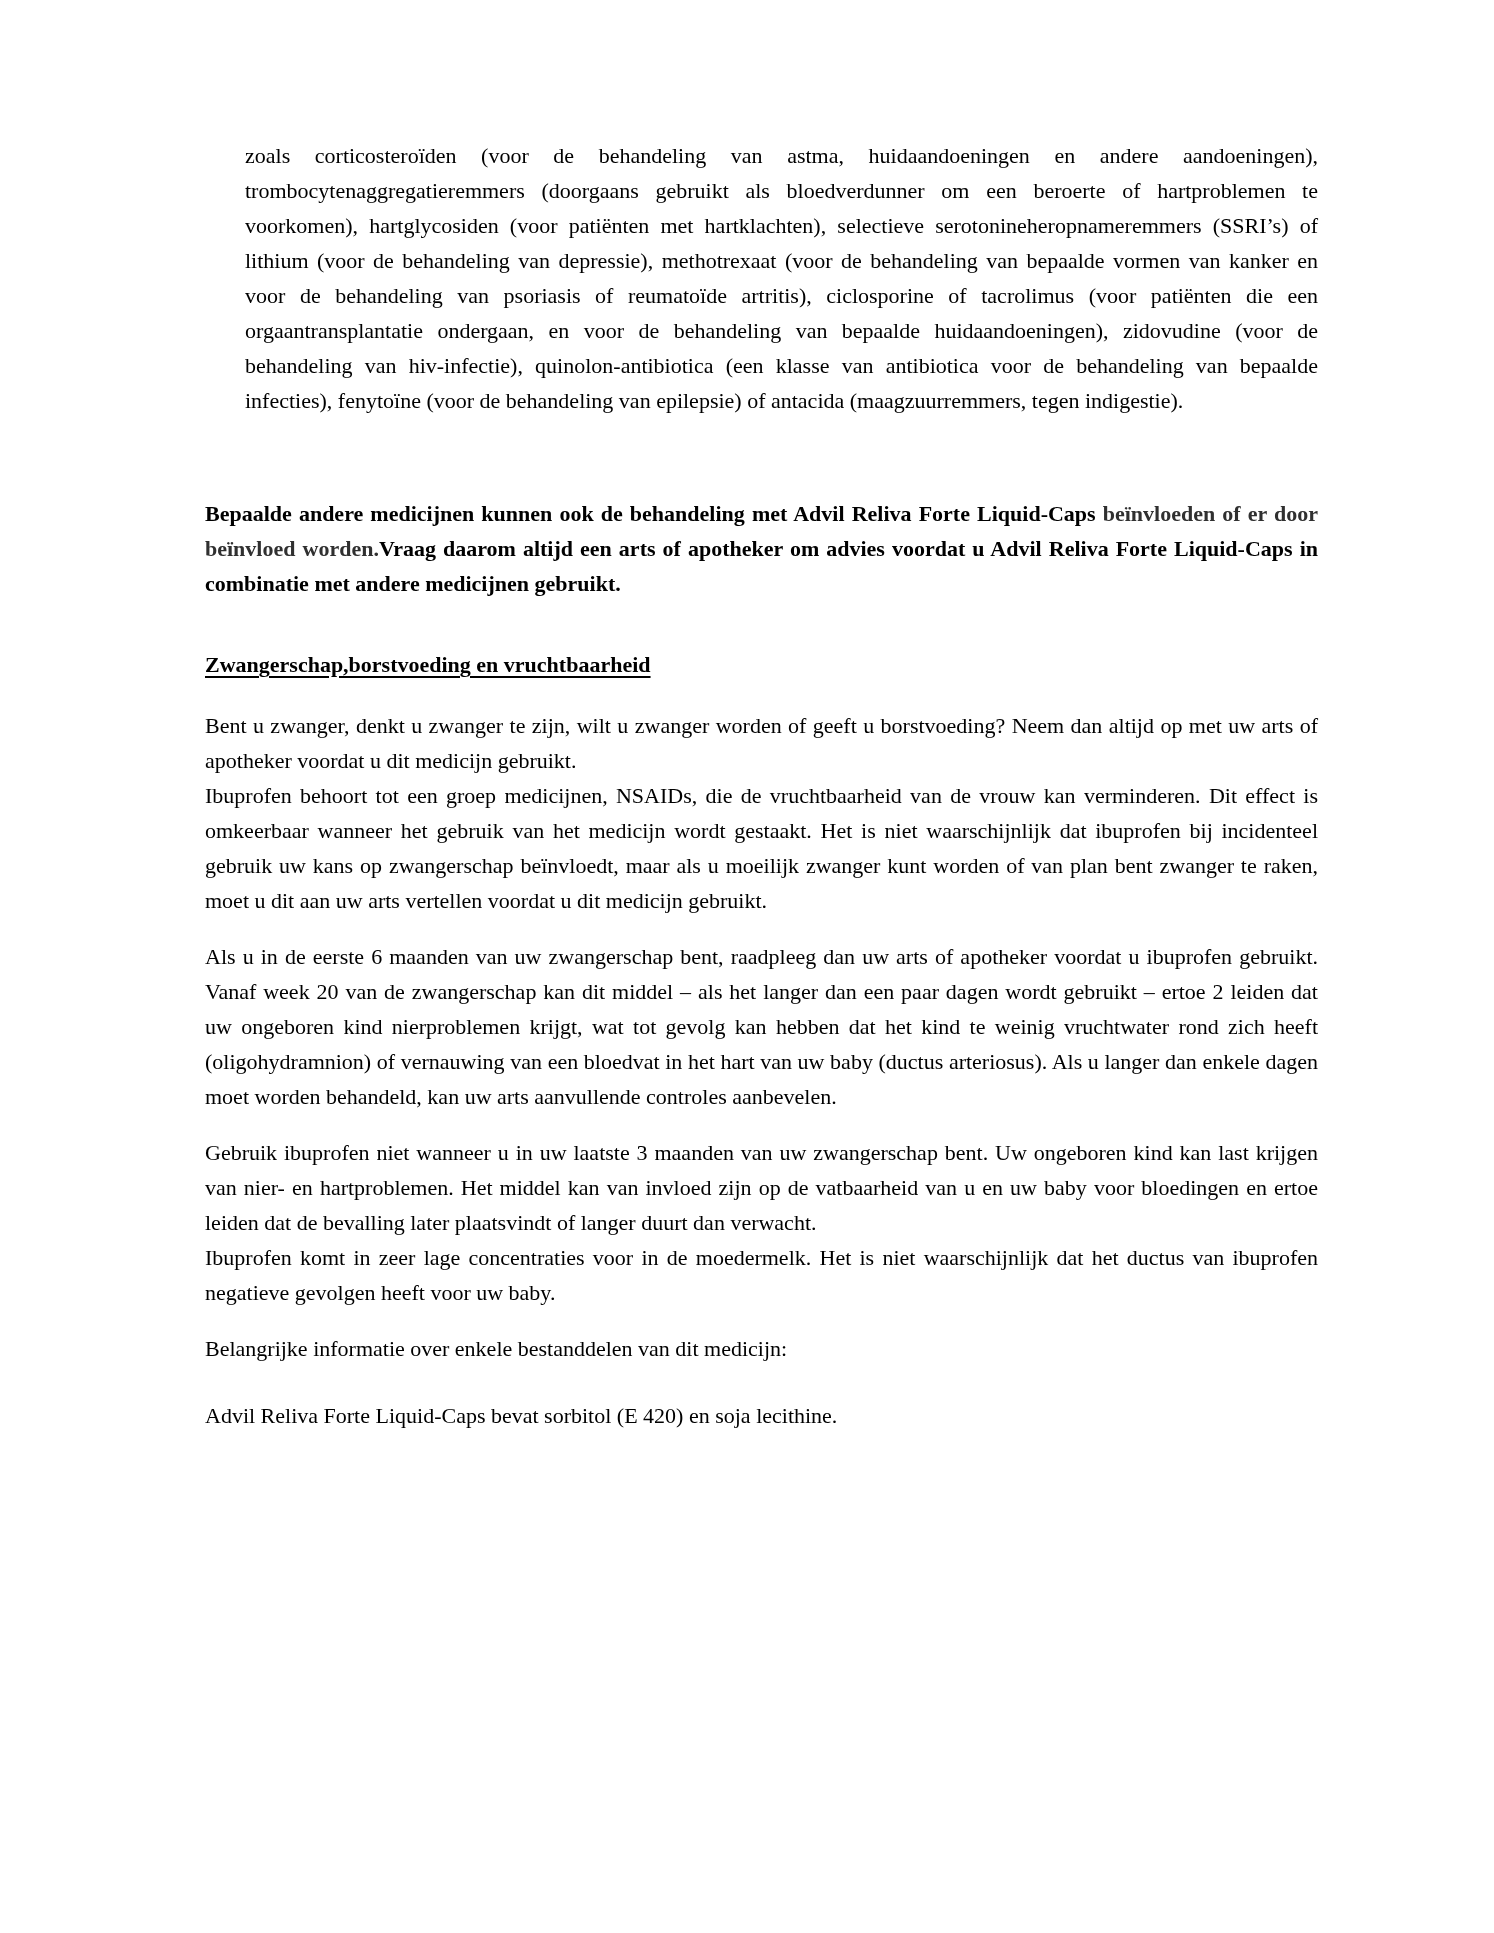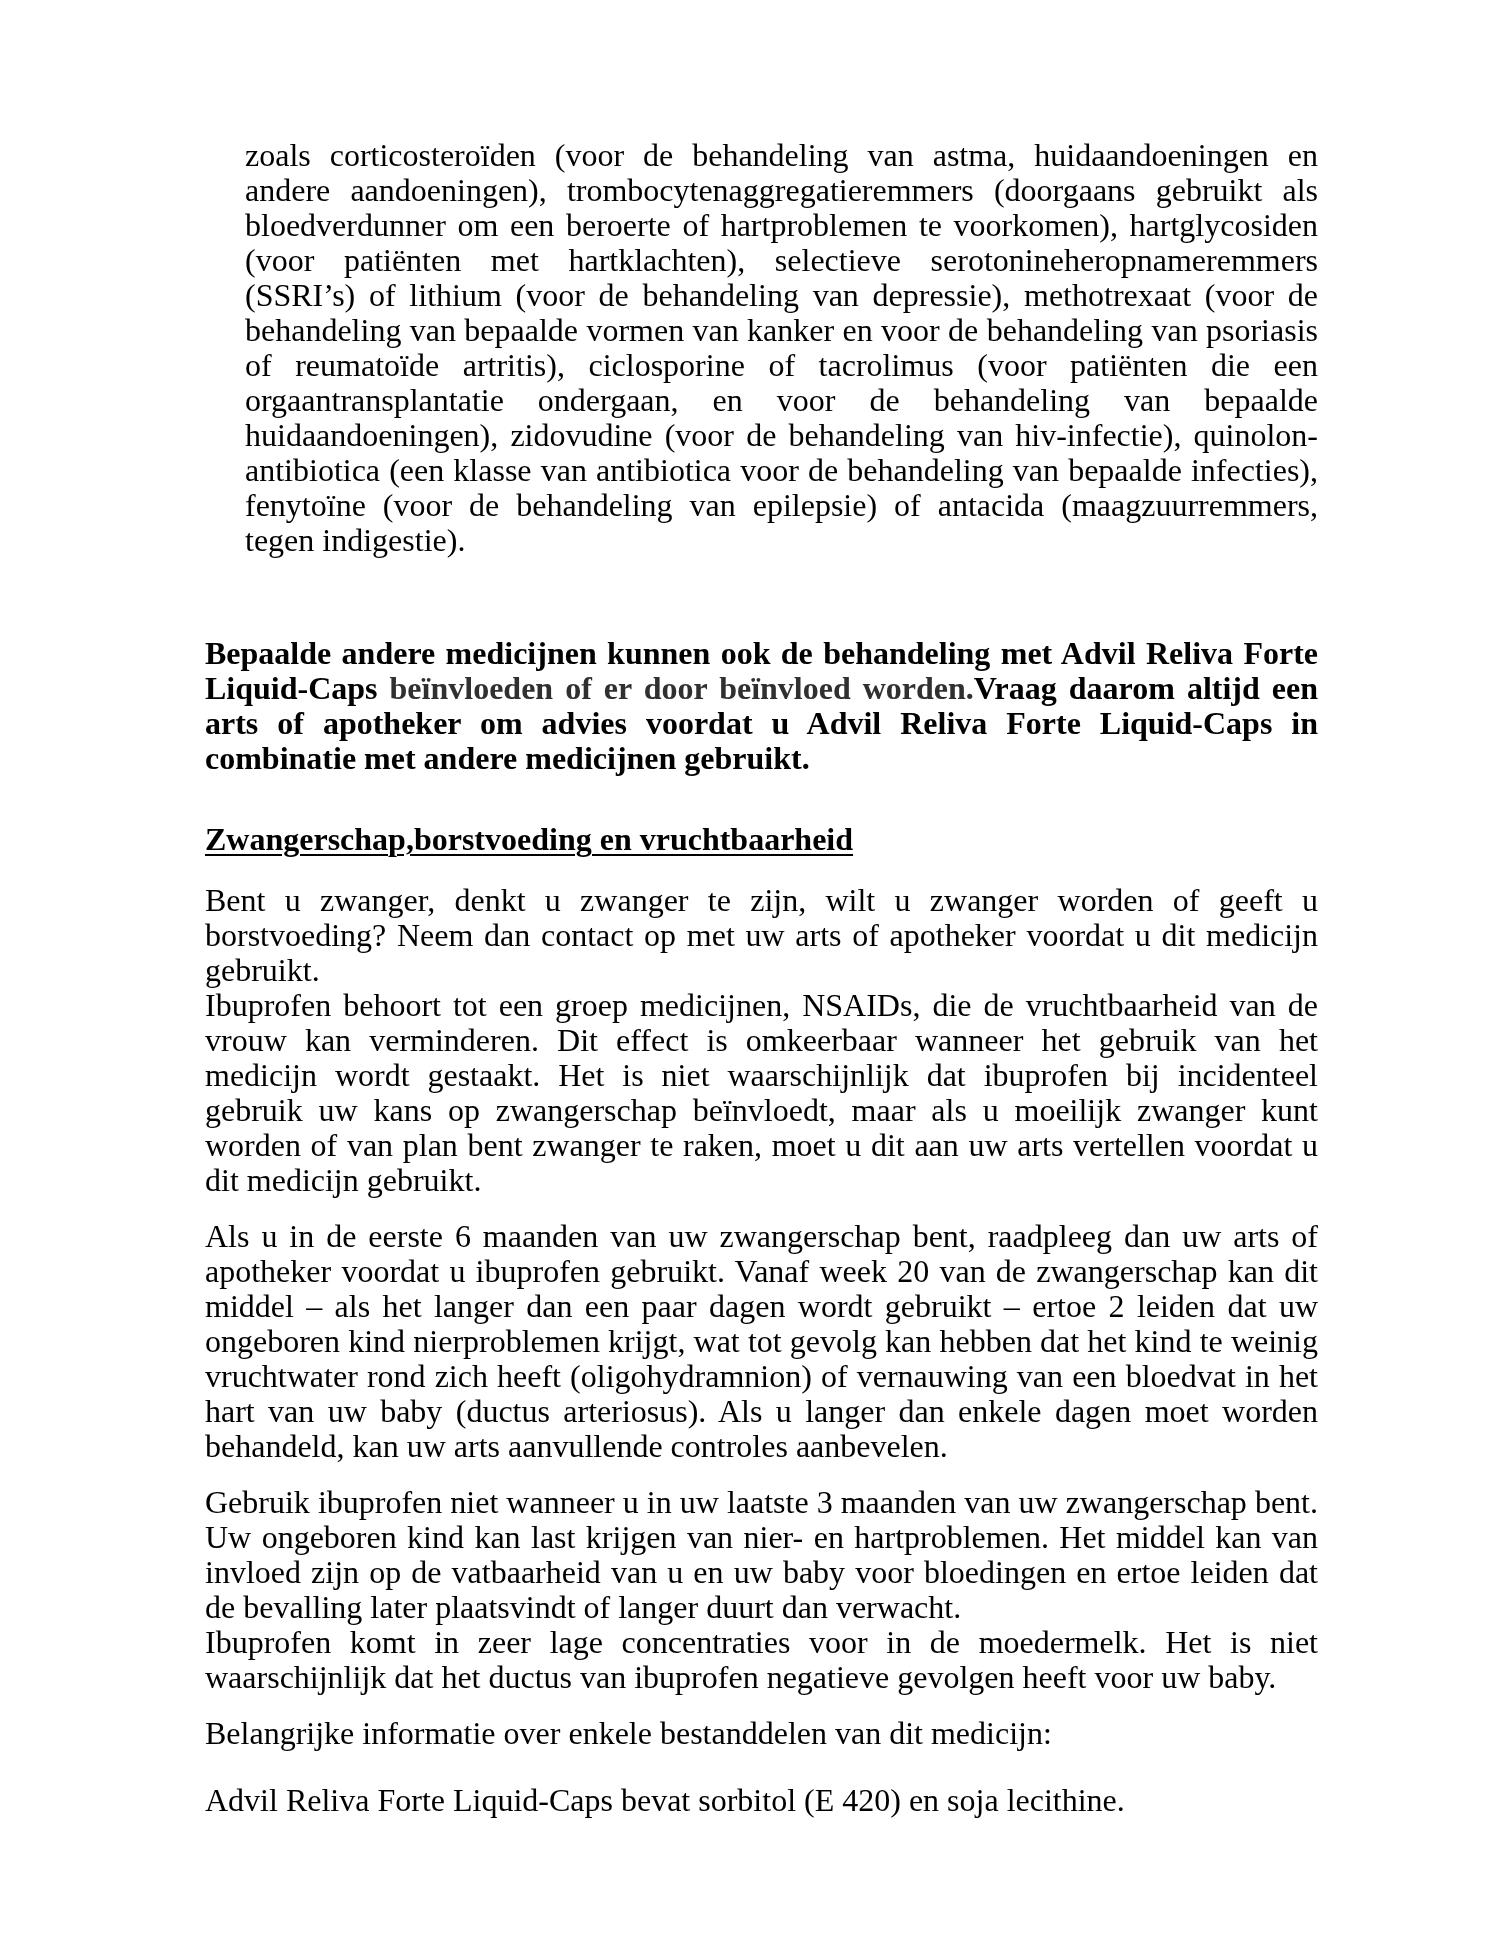--- a/index.html
+++ b/index.html
@@ -8,21 +8,21 @@
     background: #ffffff;
   }
   .page {
     position: relative;
     width: 1494px;
     height: 1933px;
     box-sizing: border-box;
     background: #ffffff;
     color: #000000;
     font-family: "Liberation Serif", "DejaVu Serif", serif;
-    font-size: 32px;
+    font-size: 22px;
     line-height: 35px;
     padding: 138px 176px 0 205px;
     overflow: hidden;
   }
   .block {
     margin: 0;
   }
   .justify {
     text-align: justify;
   }
@@ -65,21 +65,21 @@
 
   <div class="block justify indented-list">zoals corticosteroïden (voor de behandeling van astma, huidaandoeningen en andere aandoeningen), trombocytenaggregatieremmers (doorgaans gebruikt als bloedverdunner om een beroerte of hartproblemen te voorkomen), hartglycosiden (voor patiënten met hartklachten), selectieve serotonineheropnameremmers (SSRI’s) of lithium (voor de behandeling van depressie), methotrexaat (voor de behandeling van bepaalde vormen van kanker en voor de behandeling van psoriasis of reumatoïde artritis), ciclosporine of tacrolimus (voor patiënten die een orgaantransplantatie ondergaan, en voor de behandeling van bepaalde huidaandoeningen), zidovudine (voor de behandeling van hiv-infectie), quinolon-antibiotica (een klasse van antibiotica voor de behandeling van bepaalde infecties), fenytoïne (voor de behandeling van epilepsie) of antacida (maagzuurremmers, tegen indigestie).</div>
 
   <div class="block justify par-other-medicines">
     <span>Bepaalde andere medicijnen kunnen ook de behandeling met Advil Reliva Forte Liquid-Caps </span><span class="muted-fragment">beïnvloeden of er door beïnvloed worden.</span><span>Vraag daarom altijd een arts of apotheker om advies voordat u Advil Reliva Forte Liquid-Caps in combinatie met andere medicijnen gebruikt.</span>
   </div>
 
   <div class="block section-heading">Zwangerschap,borstvoeding en vruchtbaarheid</div>
 
   <div class="block">
-    <div class="block justify">Bent u zwanger, denkt u zwanger te zijn, wilt u zwanger worden of geeft u borstvoeding? Neem dan contact op met uw arts of apotheker voordat u dit medicijn gebruikt.</div>
+    <div class="block justify">Bent u zwanger, denkt u zwanger te zijn, wilt u zwanger worden of geeft u borstvoeding? Neem dan altijd op met uw arts of apotheker voordat u dit medicijn gebruikt.</div>
     <div class="block justify">Ibuprofen behoort tot een groep medicijnen, NSAIDs, die de vruchtbaarheid van de vrouw kan verminderen. Dit effect is omkeerbaar wanneer het gebruik van het medicijn wordt gestaakt. Het is niet waarschijnlijk dat ibuprofen bij incidenteel gebruik uw kans op zwangerschap beïnvloedt, maar als u moeilijk zwanger kunt worden of van plan bent zwanger te raken, moet u dit aan uw arts vertellen voordat u dit medicijn gebruikt.</div>
   </div>
 
   <div class="block justify par-gap">Als u in de eerste 6 maanden van uw zwangerschap bent, raadpleeg dan uw arts of apotheker voordat u ibuprofen gebruikt.  Vanaf week 20 van de zwangerschap kan dit middel – als het langer dan een paar dagen wordt gebruikt – ertoe 2 leiden dat uw ongeboren kind nierproblemen krijgt, wat tot gevolg kan hebben dat het kind te weinig vruchtwater rond zich heeft (oligohydramnion) of vernauwing van een bloedvat in het hart van uw baby (ductus arteriosus). Als u langer dan enkele dagen moet worden behandeld, kan uw arts aanvullende controles aanbevelen.</div>
 
   <div class="block par-gap">
     <div class="block justify">Gebruik ibuprofen niet wanneer u in uw laatste 3 maanden van uw zwangerschap bent.  Uw ongeboren kind kan last krijgen van nier- en hartproblemen. Het middel kan van invloed zijn op de vatbaarheid van u en uw baby voor bloedingen en ertoe leiden dat de bevalling later plaatsvindt of langer duurt dan verwacht.</div>
     <div class="block justify">Ibuprofen komt in zeer lage concentraties voor in de moedermelk. Het is niet waarschijnlijk dat het ductus van ibuprofen negatieve gevolgen heeft voor uw baby.</div>
   </div>
 

